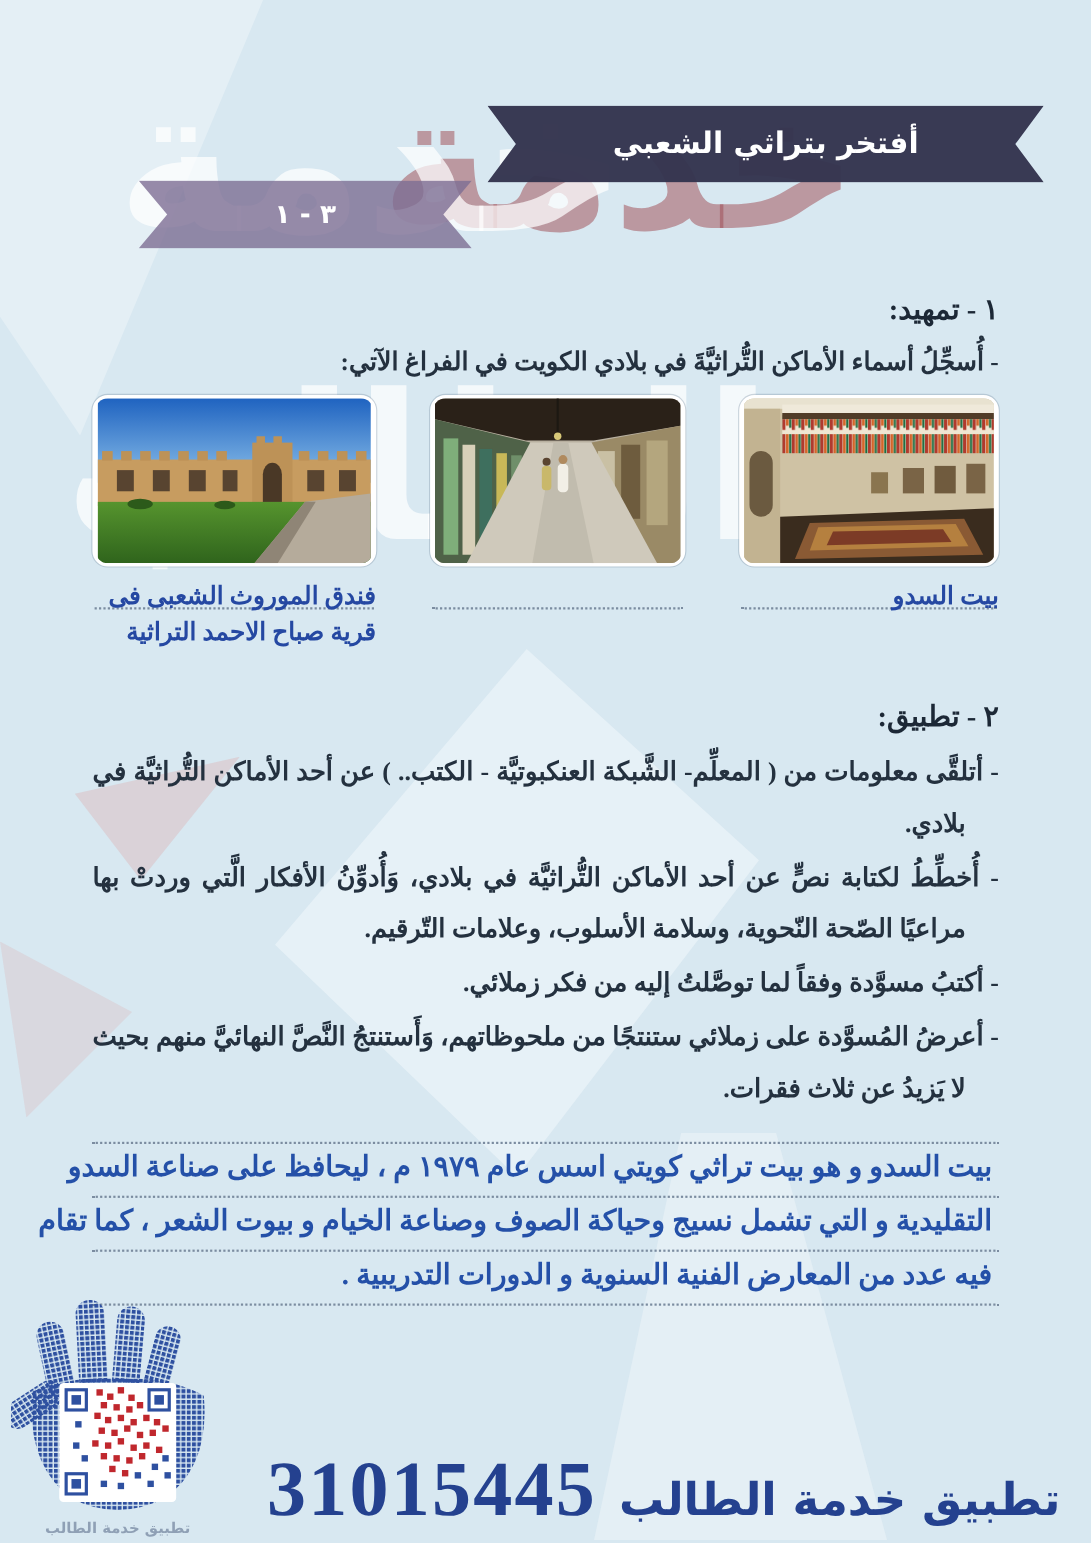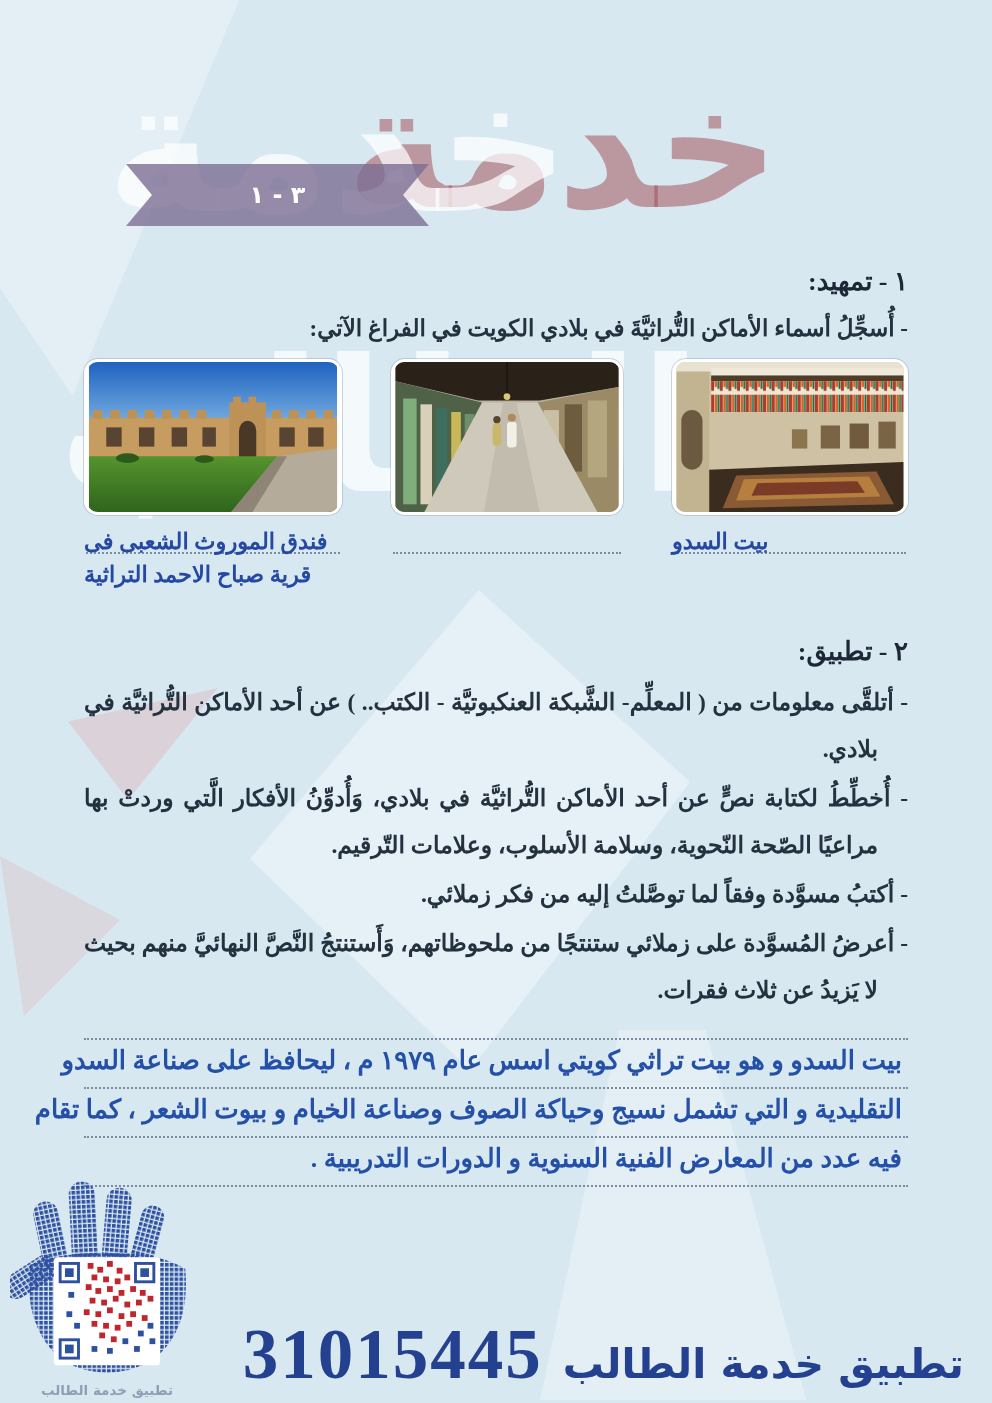--- a/index.html
+++ b/index.html
@@ -44,21 +44,21 @@
   .gallery{display:flex;justify-content:space-between;margin-top:10px;}
   .fig{display:flex;flex-direction:column;}
   .fig-sadu{width:236px;}
   .fig-mubarakiya{width:232px;}
   .fig-hotel{width:258px;}
   .photo{border-radius:14px;overflow:hidden;border:3px solid #ffffff;
          box-shadow:0 0 0 1px rgba(120,140,160,.35);background:#fff;}
   .photo svg{display:block;}
   .cap-area{position:relative;margin-top:10px;min-height:86px;}
   .dotline{position:absolute;top:27px;left:2px;right:2px;border-top:2px dotted #7b8ca0;}
-  .cap-text{position:relative;z-index:1;text-align:left;font-weight:bold;color:#2548a2;
+  .cap-text{position:relative;z-index:1;text-align:right;font-weight:bold;color:#2548a2;
             font-size:22.5px;line-height:33px;}
 
   .sec-apply{margin-top:25px;}
   .bullet{font-size:23.5px;font-weight:600;line-height:47px;margin:0 0 2px;
           padding-right:30px;text-indent:-30px;text-align:justify;}
 
   
   .answer{margin-top:24px;}
   .answer-row{height:47px;line-height:42px;border-top:2px dotted #7b8ca0;
               font-weight:bold;color:#2450a8;font-size:26px;text-align:right;
@@ -83,20 +83,21 @@
   <div class="bgshape s3"></div>
   <div class="bgshape pink1"></div>
   <div class="bgshape pink2"></div>
 
   <div class="wm-red">خدمة</div>
   <div class="wm-white">
     <span>خدمة</span>
     <span>الطالب</span>
   </div>
 
+  <div class="ribbon ribbon-navy">أفتخر بتراثي الشعبي</div>
   <div class="ribbon ribbon-mauve">٣ - ١</div>
 
   <div class="content">
 
     <div class="sec-heading">١ - تمهيد:</div>
     <p class="instruction">- أُسجِّلُ أسماء الأماكن التُّراثيَّةَ في بلادي الكويت في الفراغ الآتي:</p>
 
     <div class="gallery">
 
       <figure class="fig fig-sadu" style="margin:0;">

